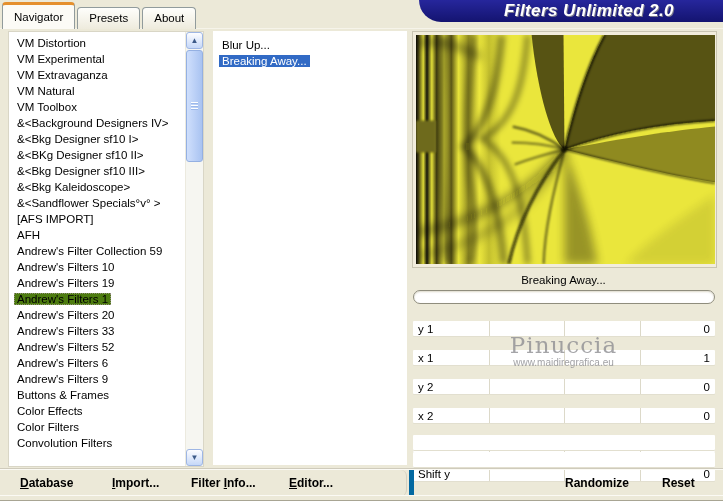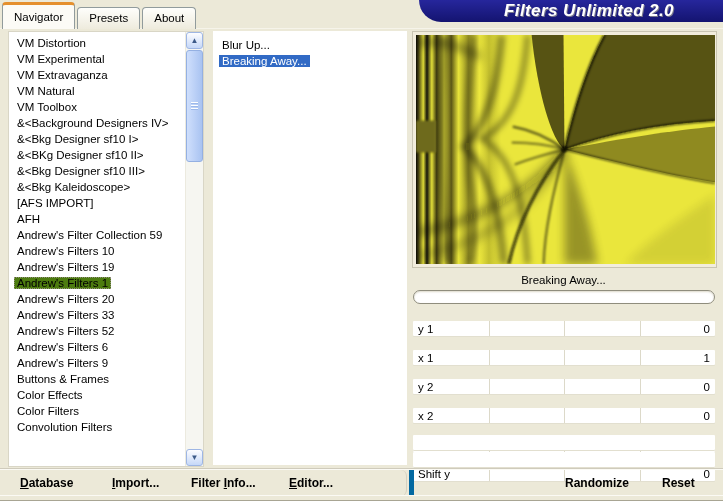--- a/index.html
+++ b/index.html
@@ -127,20 +127,21 @@
     <div class="cat-item"><span class="lbl">VM Distortion</span></div>
         <div class="cat-item"><span class="lbl">VM Experimental</span></div>
         <div class="cat-item"><span class="lbl">VM Extravaganza</span></div>
         <div class="cat-item"><span class="lbl">VM Natural</span></div>
         <div class="cat-item"><span class="lbl">VM Toolbox</span></div>
         <div class="cat-item"><span class="lbl">&amp;&lt;Background Designers IV&gt;</span></div>
         <div class="cat-item"><span class="lbl">&amp;&lt;Bkg Designer sf10 I&gt;</span></div>
         <div class="cat-item"><span class="lbl">&amp;&lt;BKg Designer sf10 II&gt;</span></div>
         <div class="cat-item"><span class="lbl">&amp;&lt;Bkg Designer sf10 III&gt;</span></div>
         <div class="cat-item"><span class="lbl">&amp;&lt;Bkg Kaleidoscope&gt;</span></div>
+        <div class="cat-item"><span class="lbl">&amp;&lt;Sandflower Specials°v° &gt;</span></div>
         <div class="cat-item"><span class="lbl">[AFS IMPORT]</span></div>
         <div class="cat-item"><span class="lbl">AFH</span></div>
         <div class="cat-item"><span class="lbl">Andrew's Filter Collection 59</span></div>
         <div class="cat-item"><span class="lbl">Andrew's Filters 10</span></div>
         <div class="cat-item"><span class="lbl">Andrew's Filters 19</span></div>
         <div class="cat-item selected"><span class="lbl">Andrew's Filters 1</span></div>
         <div class="cat-item"><span class="lbl">Andrew's Filters 20</span></div>
         <div class="cat-item"><span class="lbl">Andrew's Filters 33</span></div>
         <div class="cat-item"><span class="lbl">Andrew's Filters 52</span></div>
         <div class="cat-item"><span class="lbl">Andrew's Filters 6</span></div>
@@ -270,20 +271,24 @@
           <i class="tick t50"></i>
           <i class="tick t75"></i>
           <span class="p-label">Shift y</span>
           <span class="p-value">0</span>
         </div>
       </div>
 
     <div class="param-row" style="position:absolute;top:404px;left:1px;right:4px;"></div>
     <div class="param-row" style="position:absolute;top:421px;left:1px;right:4px;"></div>
 
+    <div class="wm">
+      <div class="wm-name">Pinuccia</div>
+      <div class="wm-url">www.maidiregrafica.eu</div>
+    </div>
   </div>
 
   <div class="hr-top"></div>
   <div class="hr-top2"></div>
 
   <div class="bbar-left">
     <div class="tb-btn btn-database"><span></span><span class="ukey">D</span><span>atabase</span></div>
     <div class="tb-btn btn-import"><span></span><span class="ukey">I</span><span>mport...</span></div>
     <div class="tb-btn btn-filterinfo"><span>Filter </span><span class="ukey">I</span><span>nfo...</span></div>
     <div class="tb-btn btn-editor"><span></span><span class="ukey">E</span><span>ditor...</span></div>

